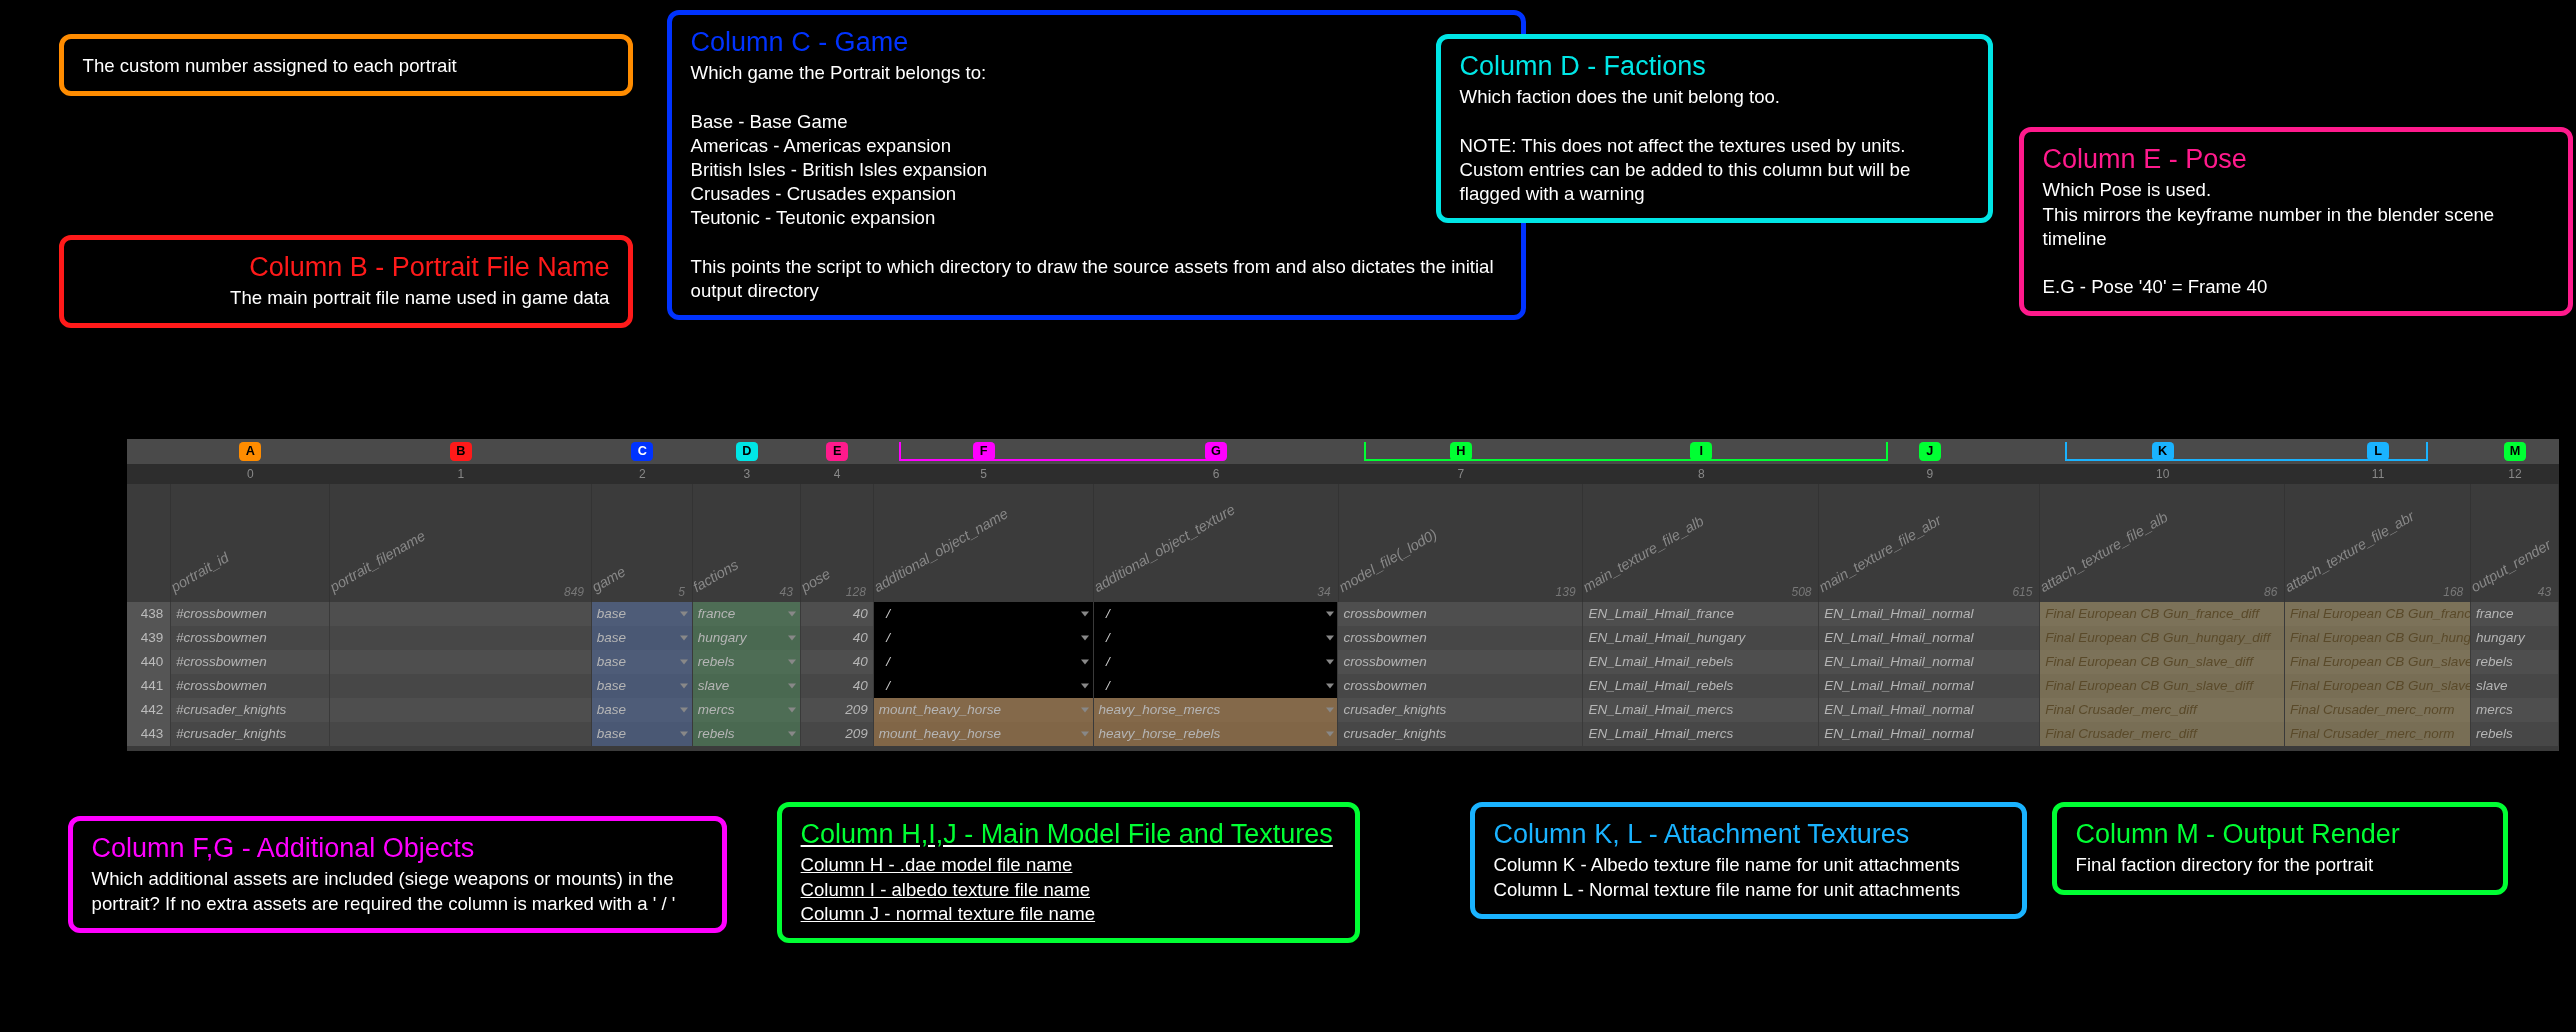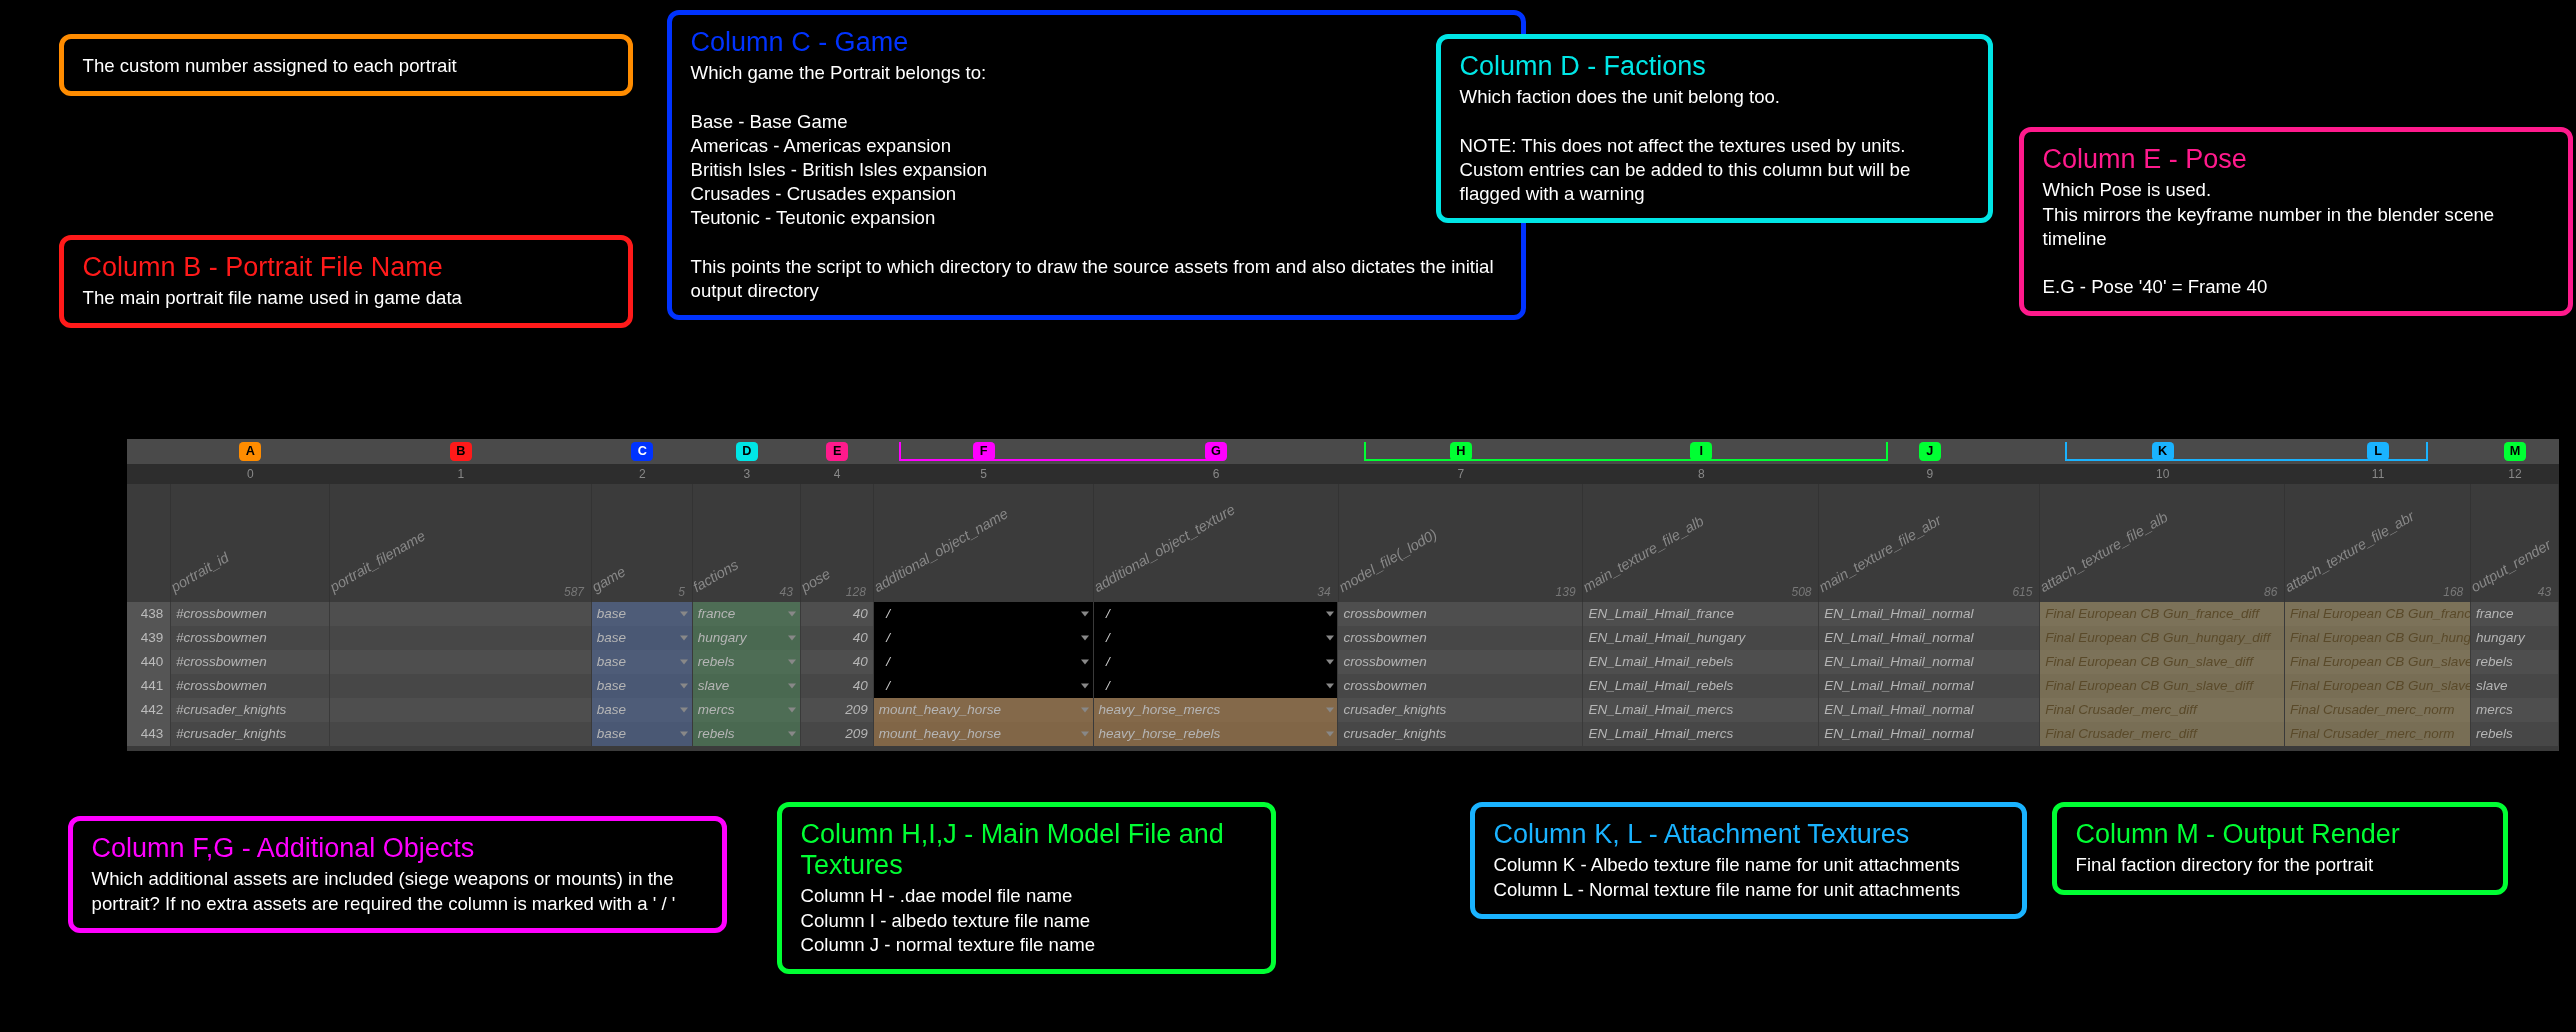--- a/index.html
+++ b/index.html
@@ -26,26 +26,26 @@
 .c-orange { border-color: #ff8c00; } .c-orange .title { color:#ff8c00; }
 .c-red    { border-color: #ff1a1a; } .c-red .title    { color:#ff1a1a; }
 .c-blue   { border-color: #0033ff; } .c-blue .title   { color:#0033ff; }
 .c-cyan   { border-color: #00e6e6; } .c-cyan .title   { color:#00e6e6; }
 .c-pink   { border-color: #ff1a8c; } .c-pink .title   { color:#ff1a8c; }
 .c-mag    { border-color: #ff00ff; } .c-mag .title    { color:#ff00ff; }
 .c-green  { border-color: #00ff33; } .c-green .title  { color:#00ff33; }
 .c-sky    { border-color: #1ab3ff; } .c-sky .title    { color:#1ab3ff; }
 
 #anno-a { left:59px;  top:34px;  width:574px; }
-#anno-b { left:59px;  top:235px; width:574px; }
+#anno-b { left:59px;  top:235px; width:574px;text-align:right; }
 #anno-c { left:667px; top:10px;  width:859px; }
 #anno-d { left:1436px; top:34px; width:557px; }
 #anno-e { left:2019px; top:127px; width:554px; }
 #anno-fg{ left:68px;  top:802px; width:659px;margin-top:14px; }
-#anno-hij{ left:777px; top:802px; width:499px; }
+#anno-hij{ left:777px; top:802px; width:583px;text-decoration:underline; }
 #anno-kl{ left:1470px; top:802px; width:557px; }
 #anno-m { left:2052px; top:802px; width:456px; }
 
 
 #sheet {
   position: absolute;
   left: 127px;
   top: 439px;
   width: 2432px;
   height: 312px;
@@ -288,21 +288,21 @@
     <div class="ncell w-m"><span>12</span></div>
   </div>
 
   <div class="diag-header">
     <div class="hc w-rn"></div>
     <div class="hc w-a">
         <span class="diag-label">portrait_id</span>
       </div>
     <div class="hc w-b">
         <span class="diag-label">portrait_filename</span>
-        <span class="diag-sub">587</span>
+        <span class="diag-sub">849</span>
       </div>
     <div class="hc w-c">
         <span class="diag-label">game</span>
         <span class="diag-sub">5</span>
       </div>
     <div class="hc w-d">
         <span class="diag-label">factions</span>
         <span class="diag-sub">43</span>
       </div>
     <div class="hc w-e">

